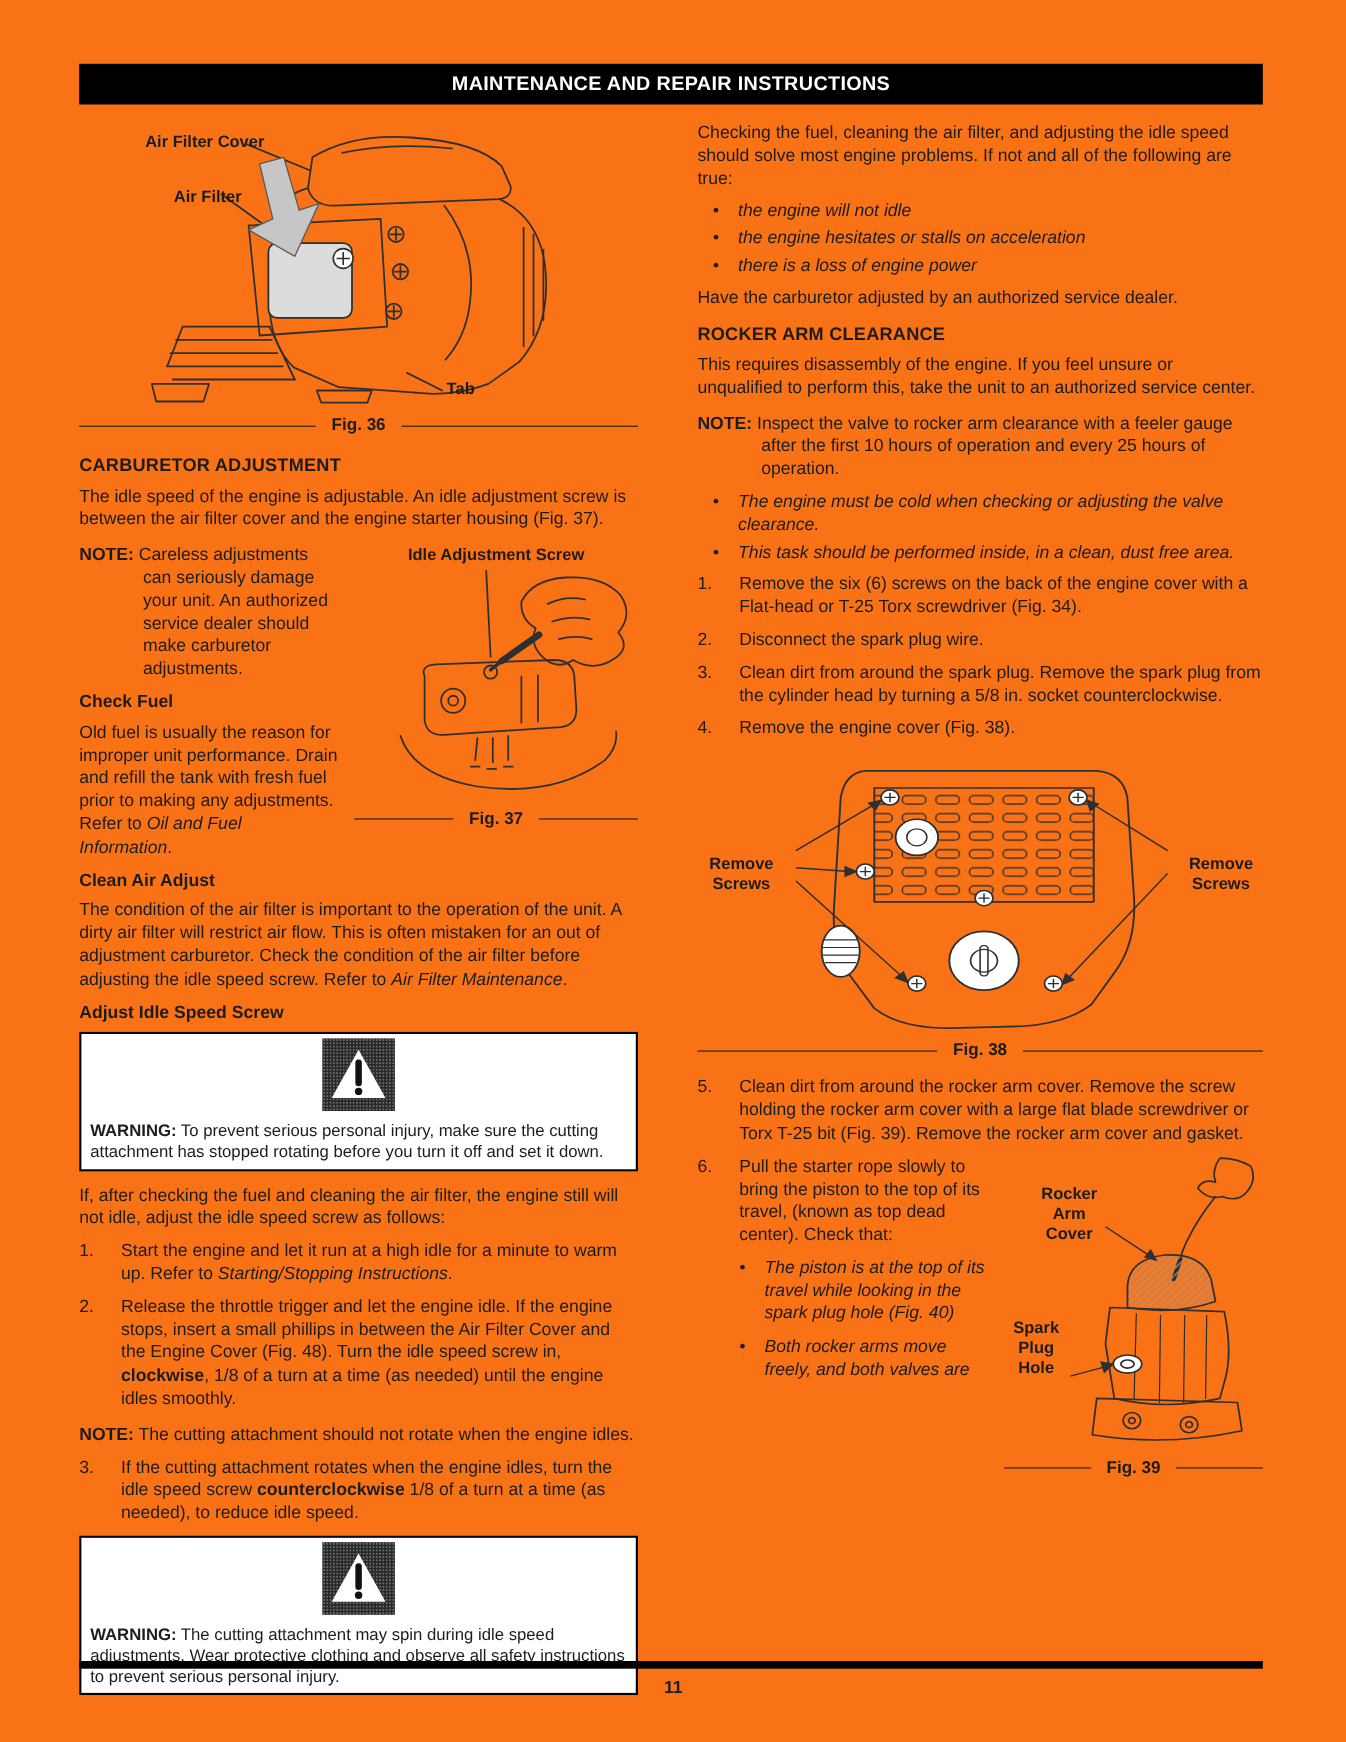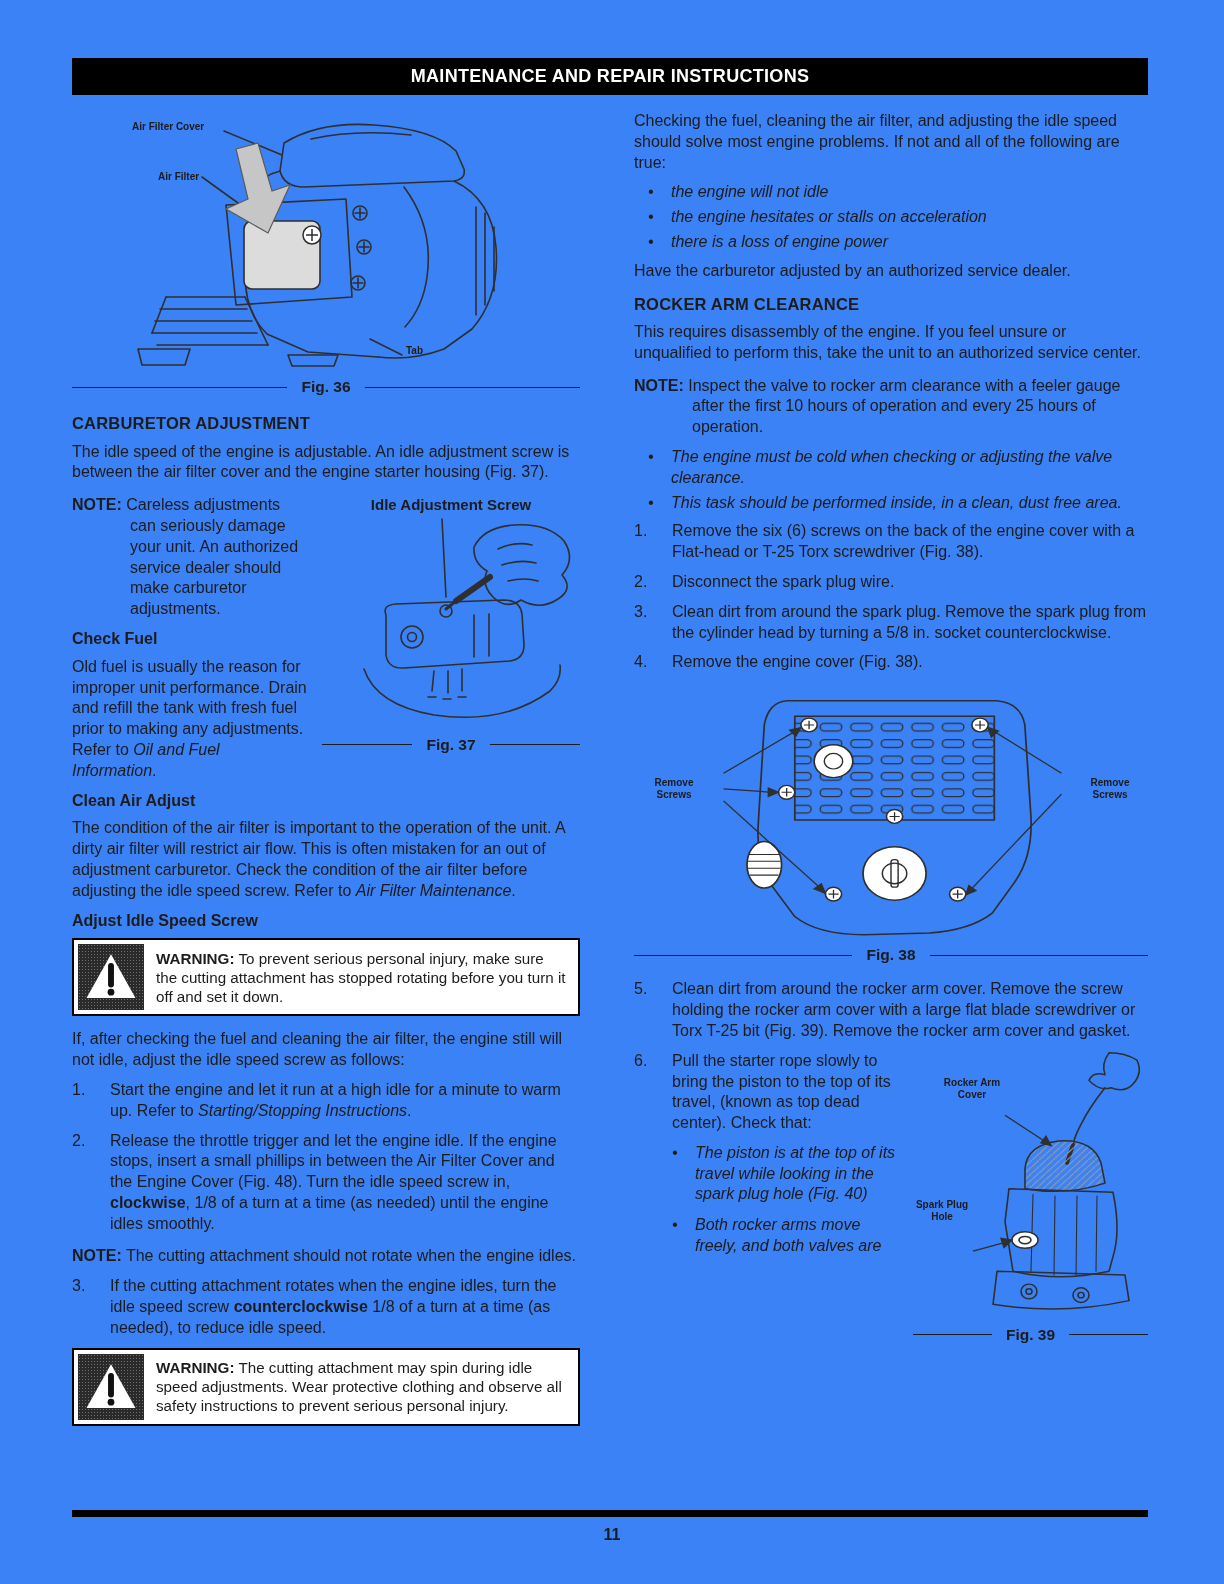--- a/index.html
+++ b/index.html
@@ -1,19 +1,19 @@
 <!DOCTYPE html>
 <html><head>
 <meta charset="utf-8">
 <style>
   * { margin:0; padding:0; box-sizing:border-box; }
   html,body { background:#e8e8e8; }
   body { font-family:"Liberation Sans", sans-serif; }
   .page {
-    position:relative; width:1224px; height:1584px; background:#3b82f6;
+    position:relative; width:1224px; height:1584px; background:#f97316;
     margin:0 auto; overflow:hidden; color:#1c1c1c;
   }
   .header-bar {
     margin:58px 76px 0 72px; background:#000; color:#fff;
     text-align:center; font-weight:bold; font-size:18px;
     padding:8px 0; letter-spacing:0.3px;
   }
   .columns { display:flex; gap:54px; margin:16px 76px 0 72px; }
   .col { font-size:16px; line-height:1.3; }
   .col-left { width:508px; flex:none; }
@@ -22,21 +22,21 @@
   p.body { margin:0 0 9px; }
   .caps-head { font-weight:bold; font-size:16.5px; margin:12px 0 7px; letter-spacing:0.2px; }
   .subhead { font-weight:bold; margin:6px 0 7px; }
   .hang { padding-left:58px; text-indent:-58px; margin:12px 0 9px; }
   .hang b { font-weight:bold; }
   i { font-style:italic; }
   b { font-weight:bold; }
 
   
   .figure { position:relative; }
-  .fig-label { position:absolute; font-weight:bold; font-size:10px; line-height:1.2; }
+  .fig-label { position:absolute; font-weight:bold; font-size:15px; line-height:1.2; }
   .fig-caption { display:flex; align-items:center; font-weight:bold; font-size:15.5px; margin:6px 0 0; }
   .fig-caption::before, .fig-caption::after { content:""; flex:1; border-top:1.7px solid #1c1c1c; }
   .fig-caption span { padding:0 14px; }
 
   .fig36-wrap { margin:4px 0 16px; }
   .fig36-stage { position:relative; height:256px; }
   .fig36-stage svg { position:absolute; left:34px; top:0; width:440px; height:252px; }
   .fig36-label-cover { left:60px; top:6px; }
   .fig36-label-filter { left:86px; top:56px; }
   .fig36-label-tab { left:334px; top:230px; }
@@ -63,21 +63,21 @@
   .li .txt { flex:1; }
   .bullets { margin:0 0 8px;font-style:italic; }
   .bullet { display:flex; margin:0 0 4px; padding-left:14px; }
   .bullet .dot { flex:none; width:23px; }
   .bullet .dot::before { content:"•"; }
   .bullet .btxt { flex:1; }
   .bullets-indent { margin-left:24px; }
   .bullets-indent .bullet { margin-bottom:10px; }
 
   
-  .warning { border:2px solid #000; display:flex; align-items:center; margin:4px 0 13px; background:#fff; }
+  .warning { border:2px solid #000; display:flex; align-items:center; margin:4px 0 13px; background:#fff;flex-direction:column; }
   .warning-icon {
     flex:none; width:66px; height:66px; margin:4px;
     background-color:#2a2a2a;
     background-image: radial-gradient(#6e6e6e 0.9px, transparent 0.9px);
     background-size:3px 3px;
     display:flex; align-items:center; justify-content:center;
   }
   .warning-text { padding:5px 10px 5px 8px; font-size:15.2px; line-height:1.26; }
 
   .bottom-rule { position:absolute; left:72px; right:76px; top:1510px; height:7px; background:#000; }
@@ -250,21 +250,21 @@
             <span class="btxt">The engine must be cold when checking or adjusting the valve clearance.</span>
           </div>
         <div class="bullet">
             <span class="dot"></span>
             <span class="btxt">This task should be performed inside, in a clean, dust free area.</span>
           </div>
       </div>
 
       <div class="li">
         <span class="num">1.</span>
-        <span class="txt">Remove the six (6) screws on the back of the engine cover with a Flat-head or T-25 Torx screwdriver (Fig. 38).</span>
+        <span class="txt">Remove the six (6) screws on the back of the engine cover with a Flat-head or T-25 Torx screwdriver (Fig. 34).</span>
       </div>
       <div class="li">
         <span class="num">2.</span>
         <span class="txt">Disconnect the spark plug wire.</span>
       </div>
       <div class="li">
         <span class="num">3.</span>
         <span class="txt">Clean dirt from around the spark plug. Remove the spark plug from the cylinder head by turning a 5/8 in. socket counterclockwise.</span>
       </div>
       <div class="li">

